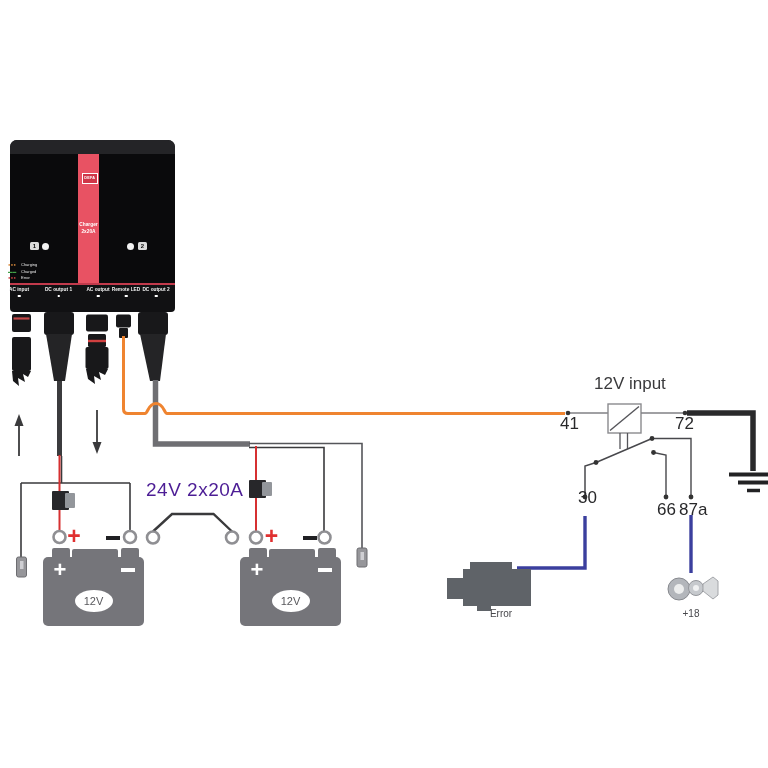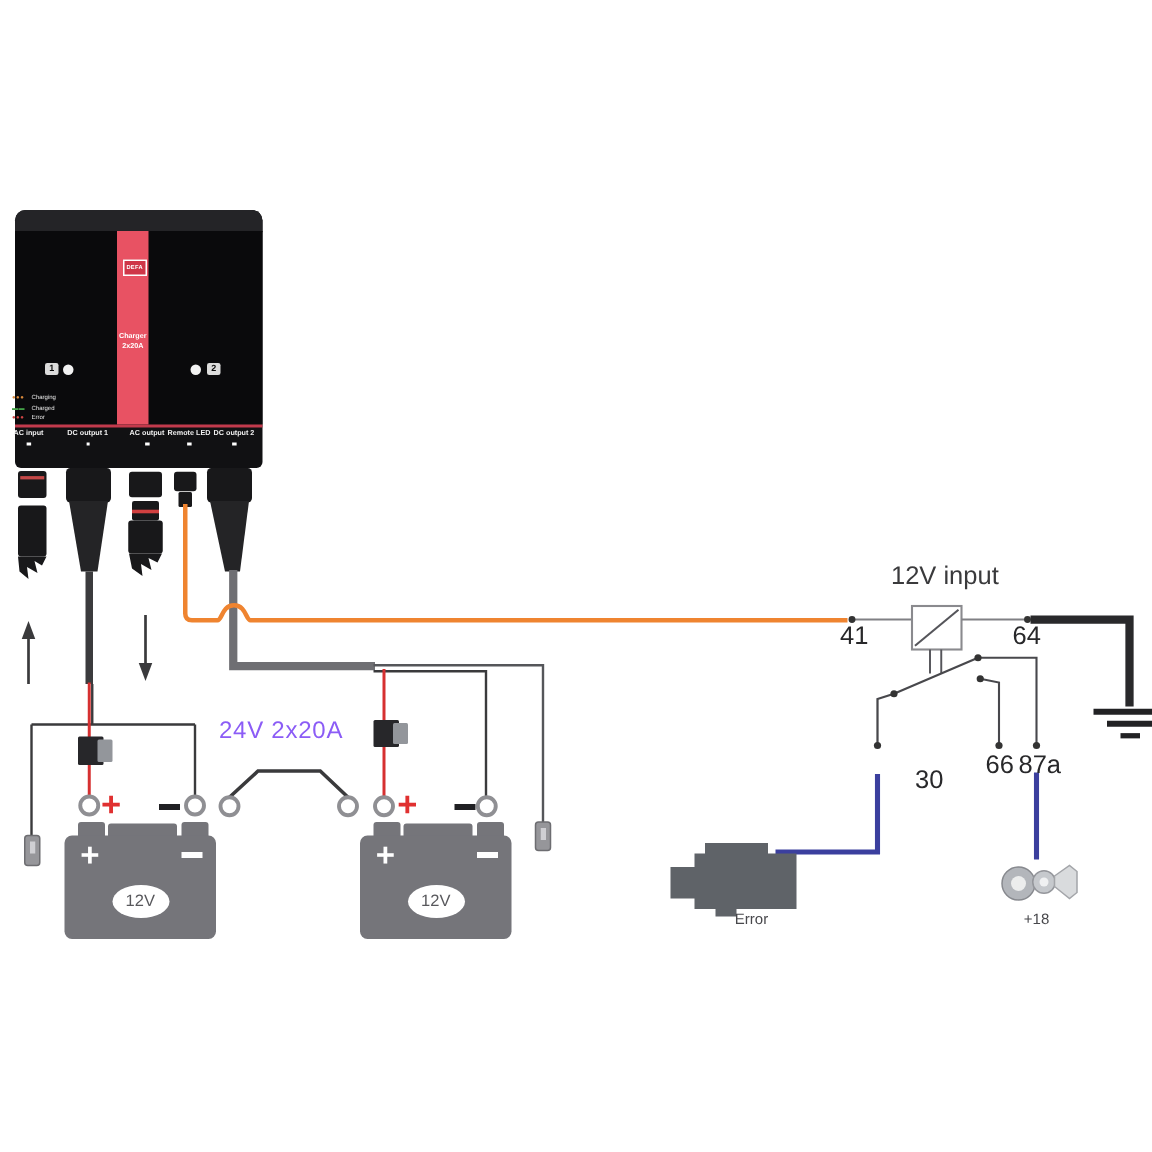--- a/index.html
+++ b/index.html
@@ -28,21 +28,21 @@
   .battery{width:101px;height:69px;background:#75757a;border-radius:5px;top:557px;}
   .post{width:18px;height:10px;background:#75757a;border-radius:2px 2px 0 0;top:548px;}
   .hump{width:46px;height:9px;background:#75757a;border-radius:2px 2px 0 0;top:549px;}
   .oval{width:38px;height:22px;background:#ffffff;border-radius:50%;top:590px;
         color:#58585c;font-size:11px;text-align:center;line-height:22px;}
   .batt-plus{color:#ffffff;font-size:22px;font-weight:bold;top:557px;width:20px;text-align:center;}
   .batt-minus{width:14px;height:4.5px;background:#ffffff;top:567.5px;}
   .wire-plus{color:#e03030;font-size:23px;font-weight:bold;top:523px;width:20px;text-align:center;}
   .wire-minus{width:14px;height:4.5px;background:#202023;top:535.5px;}
   
-  .bank-caption{left:146px;top:479px;font-size:16px;color:#8b5cf6;letter-spacing:.5px;}
+  .bank-caption{left:146px;top:479px;font-size:19px;color:#4c1d95;letter-spacing:.5px;}
   .relay-title{left:594px;top:374px;width:70px;text-align:center;font-size:17px;color:#3a3a3c;}
   .term{font-size:17px;color:#28282a;}
   .small-lab{font-size:10px;color:#48484c;width:40px;text-align:center;}
 </style>
 </head>
 <body>
 
 <div id="canvas">
 
   <svg class="abs" style="left:0;top:0;" width="768" height="768" viewBox="0 0 768 768">
@@ -192,21 +192,21 @@
   <div class="abs post" style="left:249px;"></div>
   <div class="abs hump" style="left:269px;"></div>
   <div class="abs post" style="left:318px;"></div>
   <div class="abs battery" style="left:240px;"></div>
   <div class="abs batt-plus" style="left:247px;">+</div>
   <div class="abs batt-minus" style="left:318px;"></div>
   <div class="abs oval" style="left:271.5px;">12V</div>
 
   <div class="abs relay-title nowrap">12V input</div>
   <div class="abs term" style="left:560px;top:414px;">41</div>
-  <div class="abs term" style="left:675px;top:414px;">64</div>
-  <div class="abs term" style="left:578px;top:510px;margin-left:32px;">30</div>
+  <div class="abs term" style="left:675px;top:414px;">72</div>
+  <div class="abs term" style="left:578px;top:488px;">30</div>
   <div class="abs term" style="left:657px;top:500px;">66</div>
   <div class="abs term" style="left:679px;top:500px;">87a</div>
 
   <div class="abs small-lab" style="left:481px;top:608px;">Error</div>
   <div class="abs small-lab" style="left:671px;top:608px;">+18</div>
 
 </div>
 
 </body></html>

